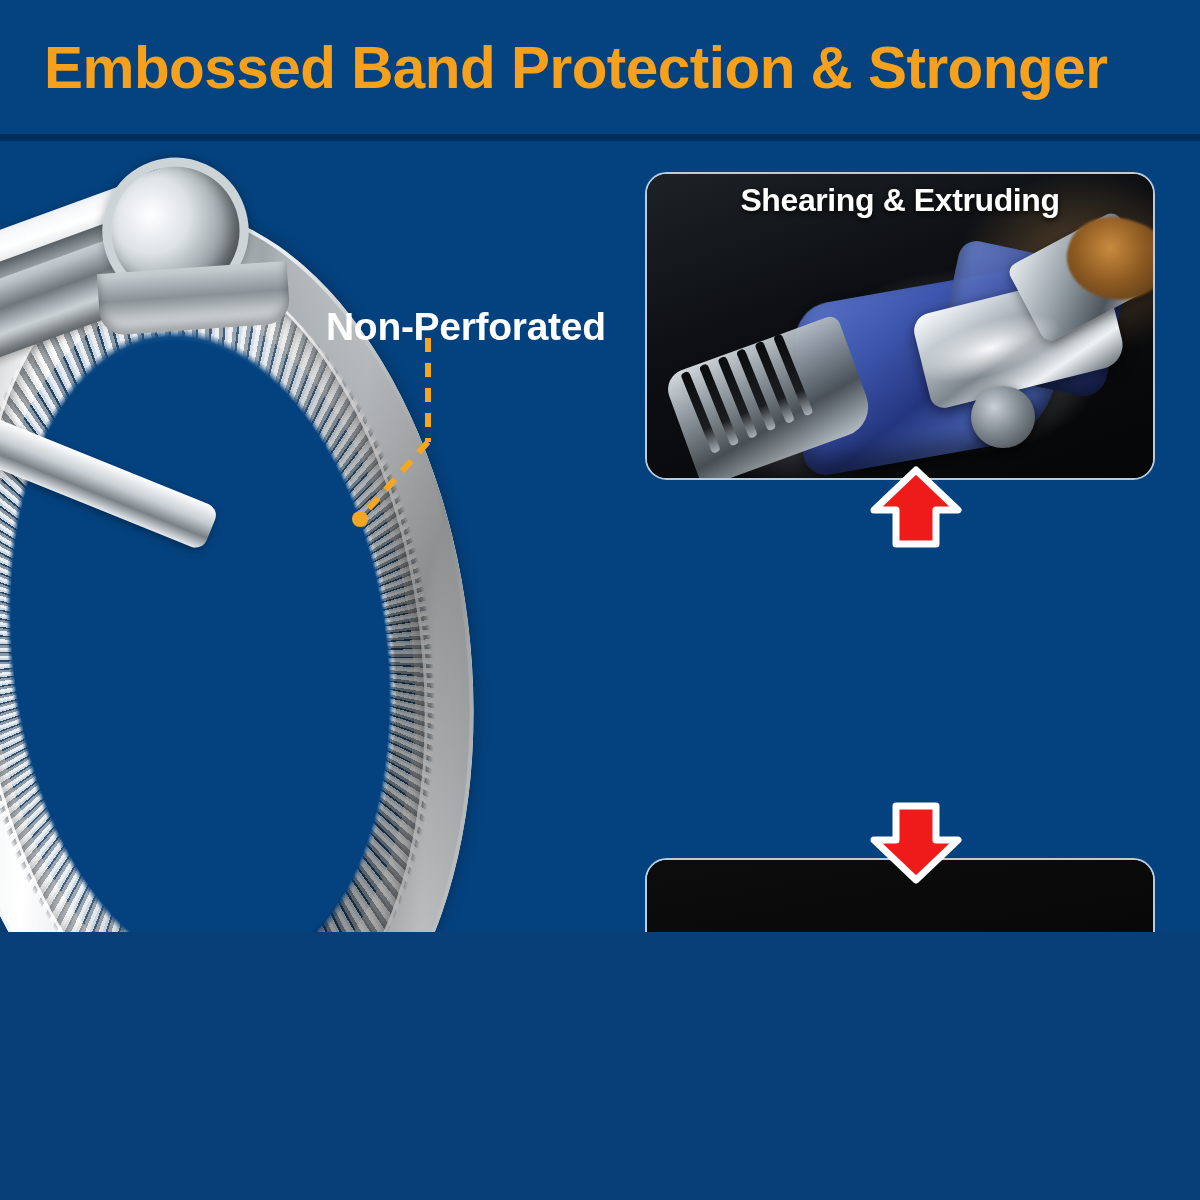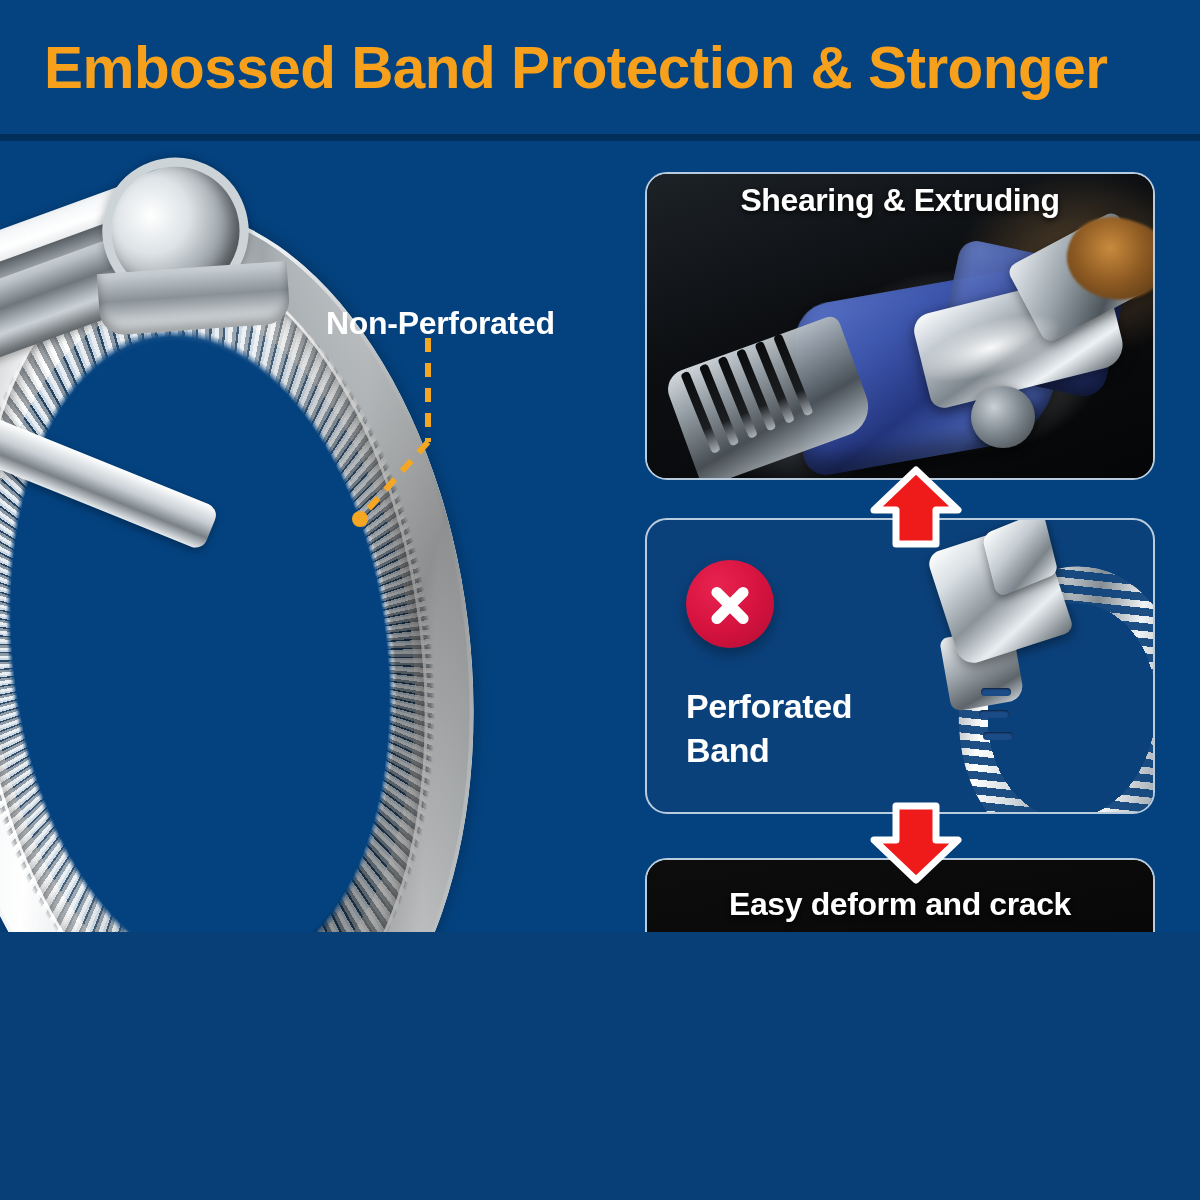--- a/index.html
+++ b/index.html
@@ -157,21 +157,21 @@
     border-radius: 12px;
     background: linear-gradient(180deg,#ffffff 0%,#c6cdd2 40%,#798187 70%,#e7ebee 100%);
     transform: rotate(22deg);
     box-shadow: 0 3px 8px rgba(0,0,0,0.35);
   }
 
   
   #callout-label {
     position: absolute;
     left: 326px; top: 305px;
-    font-size: 32px;
+    font-size: 39px;
     font-weight: bold;
     color: #ffffff;
     letter-spacing: -0.3px;
     white-space: nowrap;
   }
   #callout-leader { position: absolute; left: 300px; top: 330px; width: 260px; height: 210px; }
 
   
   .panel {
     position: absolute;
@@ -516,37 +516,20 @@
       <div class="nut-knob"></div>
       <div class="glint"></div>
     </div>
     <div class="panel-title">Shearing &amp; Extruding</div>
   </div>
 
   <svg class="arrow" id="arrow-up" style="left:868px; top:466px; width:96px; height:84px;" viewBox="0 0 96 84">
     <path d="M48 4 L90 44 L68 44 L68 78 L28 78 L28 44 L6 44 Z" fill="#ef1b1b" stroke="#ffffff" stroke-width="7" stroke-linejoin="round"></path>
   </svg>
 
-  <div class="panel" id="panel-mid">
-    <div class="x-badge"></div>
-    <div id="perforated-label">
-      <div>Perforated</div>
-      <div>Band</div>
-    </div>
-
-    <div class="perf-clamp">
-      <div class="perf-ring"></div>
-      <div class="perf-tail"></div>
-      <div class="perf-housing"></div>
-      <div class="perf-screw"></div>
-      <div class="perf-slot" style="left:46px; top:160px;"></div>
-      <div class="perf-slot" style="left:44px; top:182px;"></div>
-      <div class="perf-slot" style="left:48px; top:204px;"></div>
-    </div>
-  </div>
 
   <svg class="arrow" id="arrow-down" style="left:868px; top:800px; width:96px; height:84px;" viewBox="0 0 96 84">
     <path d="M48 80 L90 40 L68 40 L68 6 L28 6 L28 40 L6 40 Z" fill="#ef1b1b" stroke="#ffffff" stroke-width="7" stroke-linejoin="round"></path>
   </svg>
 
   <div class="panel" id="panel-bottom">
     <div class="photo-bottom">
       <div class="rust-bolt"></div>
       <div class="rust-band"></div>
       <div class="rust-comb">
@@ -567,16 +550,15 @@
       </div>
       <div class="crack-gap"></div>
       <div class="rust-band2"></div>
       <div class="rust-comb2">
         <span style="left:0px;"></span>
           <span style="left:14px;"></span>
         <span style="left:28px;"></span>
           <span style="left:42px;"></span>
       </div>
     </div>
-    <div class="panel-title">Easy deform and crack</div>
   </div>
 
 </div>
 
 </body></html>

